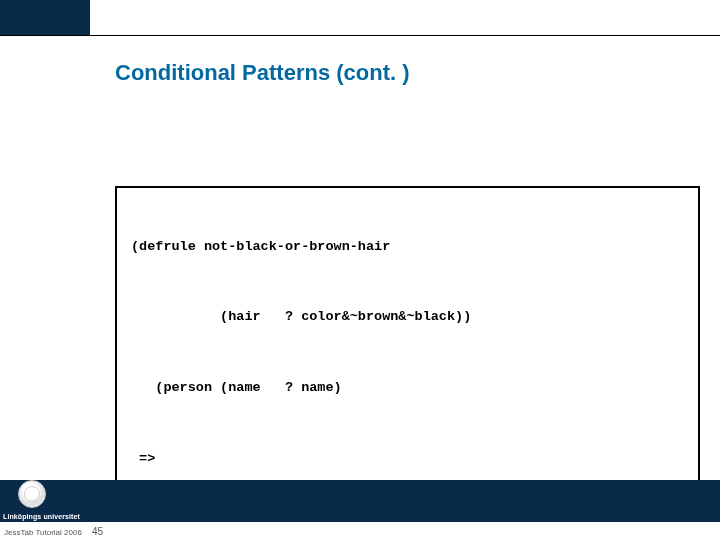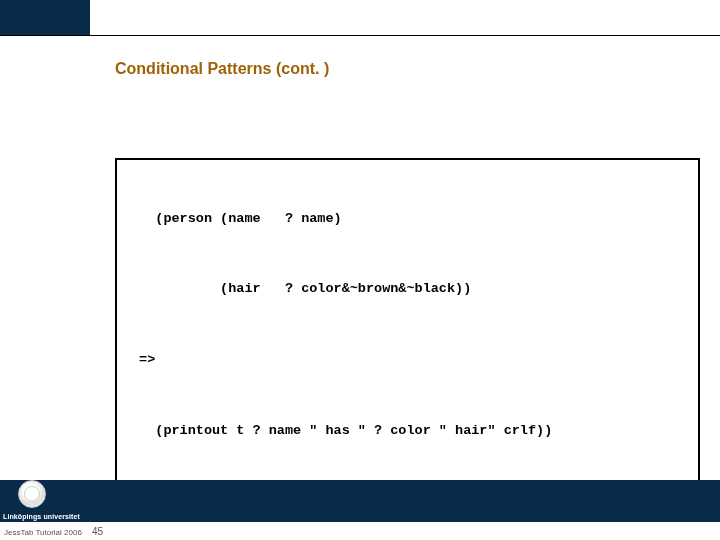--- a/index.html
+++ b/index.html
@@ -27,24 +27,24 @@
     height: 1px;
     background: #000;
   }
   .content {
     position: absolute;
     left: 115px;
     top: 60px;
     right: 20px;
   }
   .title {
-    font-size: 16px;
+    font-size: 22px;
     font-weight: bold;
-    color: #a16207;
-    margin-bottom: 80px;
+    color: #0369a1;
+    margin-bottom: 100px;
   }
   .code-box {
     border: 2px solid #000;
     padding: 12px 14px 16px 14px;
     font-family: "Courier New", Courier, monospace;
     font-weight: bold;
     font-size: 13.5px;
     line-height: 1.4;
     color: #000;
     white-space: pre;
@@ -111,22 +111,23 @@
 </head>
 <body>
 
 <div class="left-bar"></div>
 <div class="top-divider"></div>
 
 <div class="content">
   <h1 class="title">Conditional Patterns (cont. )</h1>
 
   <div class="code-box">
+    <div class="code-line">(defrule not-black-or-brown-hair</div>
+    <div class="code-line">           (hair   ? color&amp;~brown&amp;~black))</div>
     <div class="code-line">   (person (name   ? name)</div>
-    <div class="code-line">           (hair   ? color&amp;~brown&amp;~black))</div>
     <div class="code-line"> =&gt;</div>
     <div class="code-line">   (printout t ? name " has " ? color " hair" crlf))</div>
   </div>
 </div>
 
 <div class="bottom-strip"></div>
 <div class="seal"></div>
 <div class="uni-label">Linköpings universitet</div>
 
 <div class="footer">

